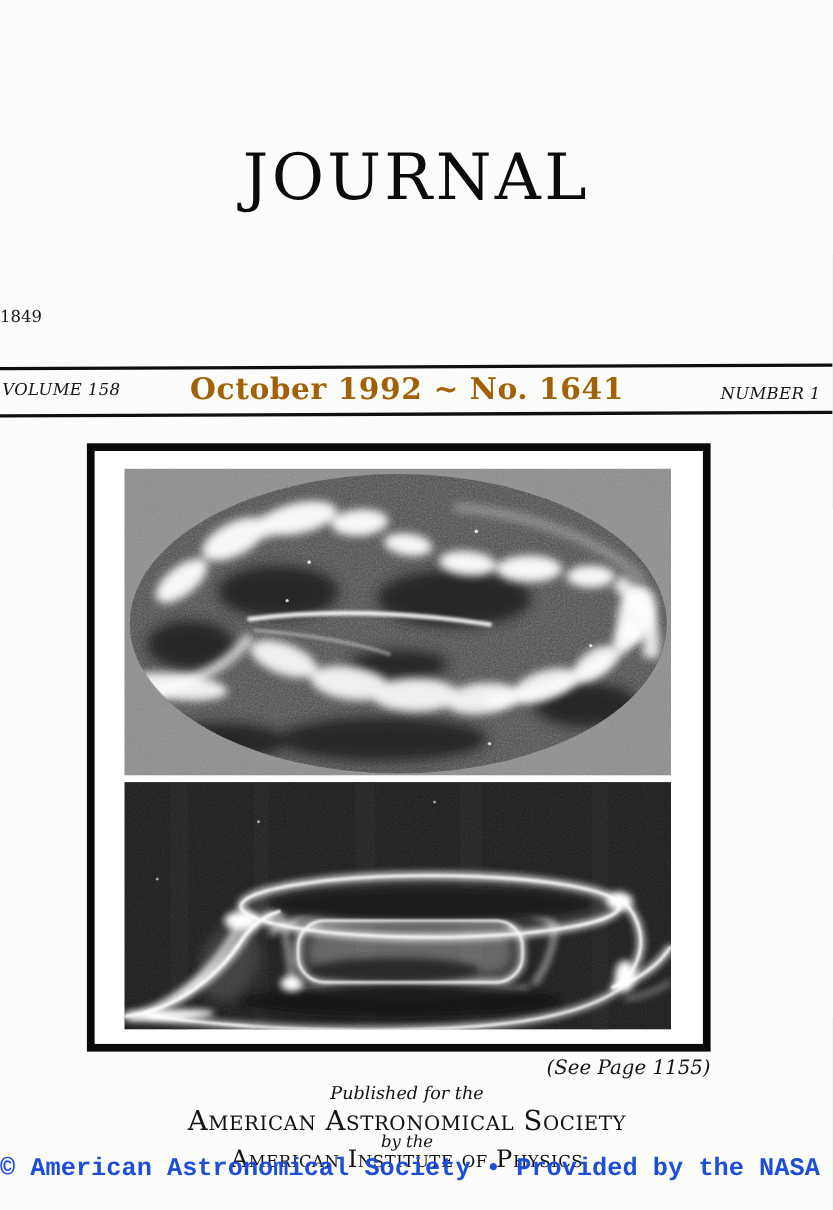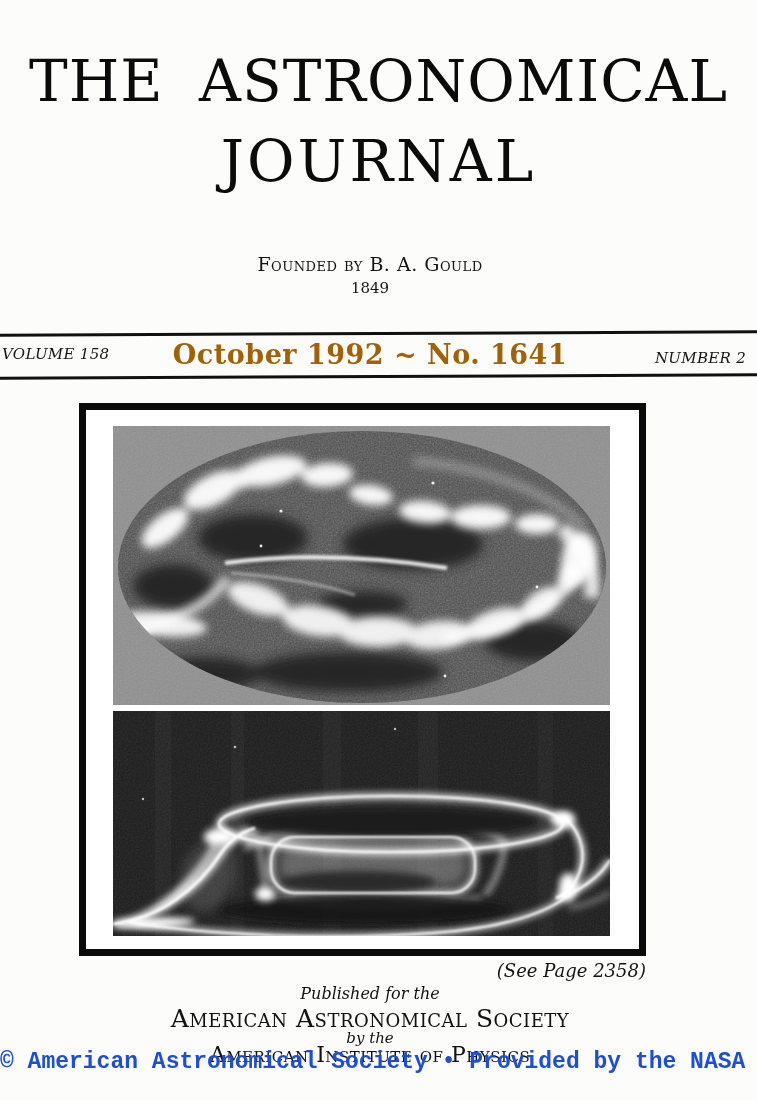--- a/index.html
+++ b/index.html
@@ -14,21 +14,21 @@
     font-family:"DejaVu Serif", serif;font-weight:400;color:#0b0b0b;
     font-size:58px;line-height:1;letter-spacing:1px;white-space:nowrap;
   }
   .title-1{top:52px;word-spacing:16px;}
   .title-2{top:132px;letter-spacing:3px;}
   .founded{
     position:absolute;top:253px;left:0;width:740px;text-align:center;
     font-variant:small-caps;font-size:19px;letter-spacing:.5px;color:#141414;
   }
   .founded-year{
-    position:absolute;top:279px;left:0;width:740px;text-align:center;
+    position:absolute;top:279px;left:0;width:740px;
     font-size:15px;color:#141414;
   }
   
   .rule{position:absolute;left:0;width:757px;background:#101010;}
   .rule-top{top:332px;height:3px;transform:skewY(-0.25deg);}
   .rule-bottom{top:375px;height:3px;transform:skewY(-0.25deg);}
   .issue-volume{
     position:absolute;top:345px;left:2px;
     font-style:italic;font-size:15px;letter-spacing:.3px;color:#151515;
     font-family:"DejaVu Serif", serif;
@@ -64,29 +64,27 @@
     position:absolute;top:1049px;left:0;width:757px;text-align:center;
     font-family:Liberation Mono, monospace;font-weight:700;font-size:23px;
     color:#1d4ed8;white-space:nowrap;
   }
 </style>
 </head>
 <body>
 
 <div class="page">
 
-  <div class="title-line title-1">THE ASTRONOMICAL</div>
   <div class="title-line title-2">JOURNAL</div>
-  <div class="founded">Founded by B. A. Gould</div>
   <div class="founded-year">1849</div>
 
   <div class="rule rule-top"></div>
   <span class="issue-volume">VOLUME 158</span>
   <div class="issue-date">October 1992 ~ No. 1641</div>
-  <span class="issue-number">NUMBER 2</span>
+  <span class="issue-number">NUMBER 1</span>
   <div class="rule rule-bottom"></div>
 
   <div class="figure-frame">
 
     <svg class="panel panel-top" viewBox="0 0 497 279">
       <defs>
         <filter id="tnoise" x="0%" y="0%" width="100%" height="100%">
           <feTurbulence type="fractalNoise" baseFrequency="0.65" numOctaves="2" stitchTiles="stitch"></feTurbulence>
           <feColorMatrix type="saturate" values="0"></feColorMatrix>
         </filter>
@@ -226,21 +224,21 @@
         <ellipse cx="152" cy="183" rx="10" ry="7"></ellipse>
       </g>
       <g fill="#ffffff" opacity="0.7">
         <circle cx="122" cy="36" r="1.3"></circle>
           <circle cx="282" cy="18" r="1.2"></circle>
           <circle cx="30" cy="88" r="1.2"></circle>
       </g>
     </svg>
   </div>
 
-  <div class="figure-caption">(See Page 2358)</div>
+  <div class="figure-caption">(See Page 1155)</div>
 
   <div class="pub-line pub-society">American Astronomical Society</div>
   <div class="pub-line pub-published">Published for the</div>
   <div class="pub-line pub-bythe">by the</div>
   <div class="pub-line pub-institute">American Institute of Physics</div>
 
   <div class="watermark">© American Astronomical Society • Provided by the NASA Astrophysics Data System</div>
 
 </div>
 

